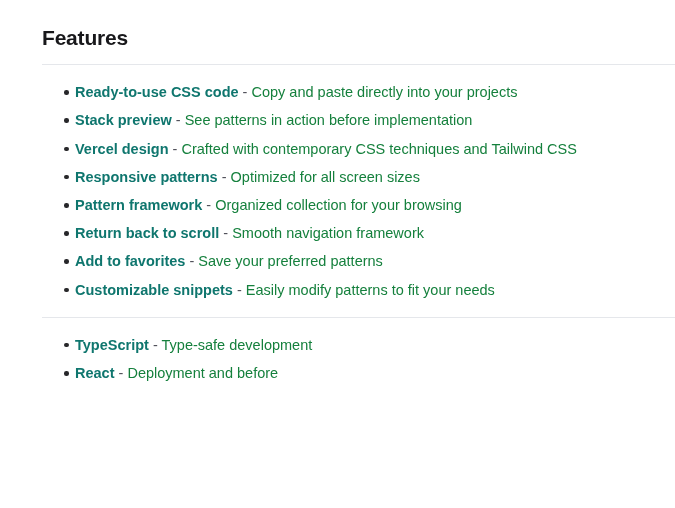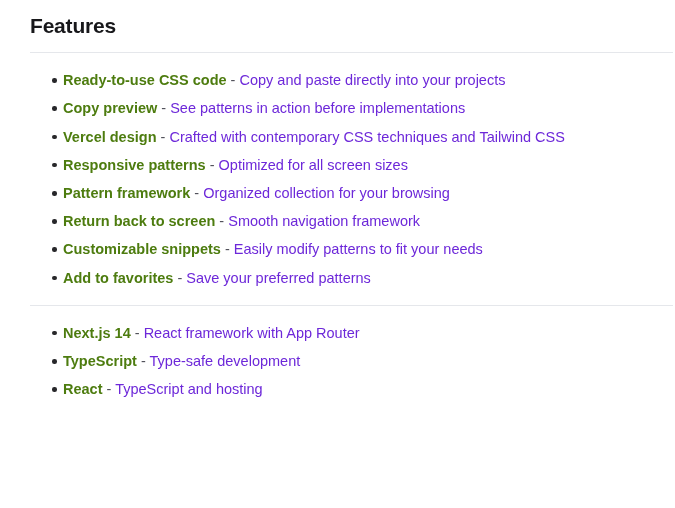--- a/index.html
+++ b/index.html
@@ -15,21 +15,21 @@
     color: #3f3f46;
     -webkit-font-smoothing: antialiased;
   }
 
   .page {
     box-sizing: border-box;
     width: 675px;
     padding: 0 2px 0 30px;
   }
 
-  .section { margin: 0; }
+  .section { margin: 12px; }
 
   .section-heading {
     font-size: 21px;
     font-weight: 700;
     color: #18181b;
     letter-spacing: -0.2px;
     line-height: 1.25;
     margin: 0;
     padding: 0;
   }
@@ -68,48 +68,47 @@
     left: 22px;
     top: 12px;
     width: 4.5px;
     height: 4.5px;
     border-radius: 50%;
     background: #27272a;
   }
 
   .item-term {
     font-weight: 700;
-    color: #4d7c0f;
+    color: #0f766e;
   }
 
   .item-sep { color: #52525b; }
 
-  .item-desc { color: #6d28d9; }
+  .item-desc { color: #15803d; }
 </style>
 </head>
 <body>
 
 <div class="page">
   <div id="sections-root">
       <section class="section section-one">
         <h2 class="section-heading">Features</h2>
         <div class="heading-rule"></div>
         <ul class="feature-list">
           <li class="list-item"><span class="bullet-marker"></span><span class="item-term">Ready-to-use CSS code</span> <span class="item-sep">-</span> <span class="item-desc">Copy and paste directly into your projects</span></li>
-          <li class="list-item"><span class="bullet-marker"></span><span class="item-term">Copy preview</span> <span class="item-sep">-</span> <span class="item-desc">See patterns in action before implementations</span></li>
+          <li class="list-item"><span class="bullet-marker"></span><span class="item-term">Stack preview</span> <span class="item-sep">-</span> <span class="item-desc">See patterns in action before implementation</span></li>
           <li class="list-item"><span class="bullet-marker"></span><span class="item-term">Vercel design</span> <span class="item-sep">-</span> <span class="item-desc">Crafted with contemporary CSS techniques and Tailwind CSS</span></li>
           <li class="list-item"><span class="bullet-marker"></span><span class="item-term">Responsive patterns</span> <span class="item-sep">-</span> <span class="item-desc">Optimized for all screen sizes</span></li>
           <li class="list-item"><span class="bullet-marker"></span><span class="item-term">Pattern framework</span> <span class="item-sep">-</span> <span class="item-desc">Organized collection for your browsing</span></li>
-          <li class="list-item"><span class="bullet-marker"></span><span class="item-term">Return back to screen</span> <span class="item-sep">-</span> <span class="item-desc">Smooth navigation framework</span></li>
+          <li class="list-item"><span class="bullet-marker"></span><span class="item-term">Return back to scroll</span> <span class="item-sep">-</span> <span class="item-desc">Smooth navigation framework</span></li>
+          <li class="list-item"><span class="bullet-marker"></span><span class="item-term">Add to favorites</span> <span class="item-sep">-</span> <span class="item-desc">Save your preferred patterns</span></li>
           <li class="list-item"><span class="bullet-marker"></span><span class="item-term">Customizable snippets</span> <span class="item-sep">-</span> <span class="item-desc">Easily modify patterns to fit your needs</span></li>
-          <li class="list-item"><span class="bullet-marker"></span><span class="item-term">Add to favorites</span> <span class="item-sep">-</span> <span class="item-desc">Save your preferred patterns</span></li>
         </ul>
       </section>
       <section class="section section-two">
         <div class="heading-rule"></div>
         <ul class="feature-list">
-          <li class="list-item"><span class="bullet-marker"></span><span class="item-term">Next.js 14</span> <span class="item-sep">-</span> <span class="item-desc">React framework with App Router</span></li>
           <li class="list-item"><span class="bullet-marker"></span><span class="item-term">TypeScript</span> <span class="item-sep">-</span> <span class="item-desc">Type-safe development</span></li>
-          <li class="list-item"><span class="bullet-marker"></span><span class="item-term">React</span> <span class="item-sep">-</span> <span class="item-desc">TypeScript and hosting</span></li>
+          <li class="list-item"><span class="bullet-marker"></span><span class="item-term">React</span> <span class="item-sep">-</span> <span class="item-desc">Deployment and before</span></li>
         </ul>
       </section>
     </div>
 </div>
 
 </body></html>

